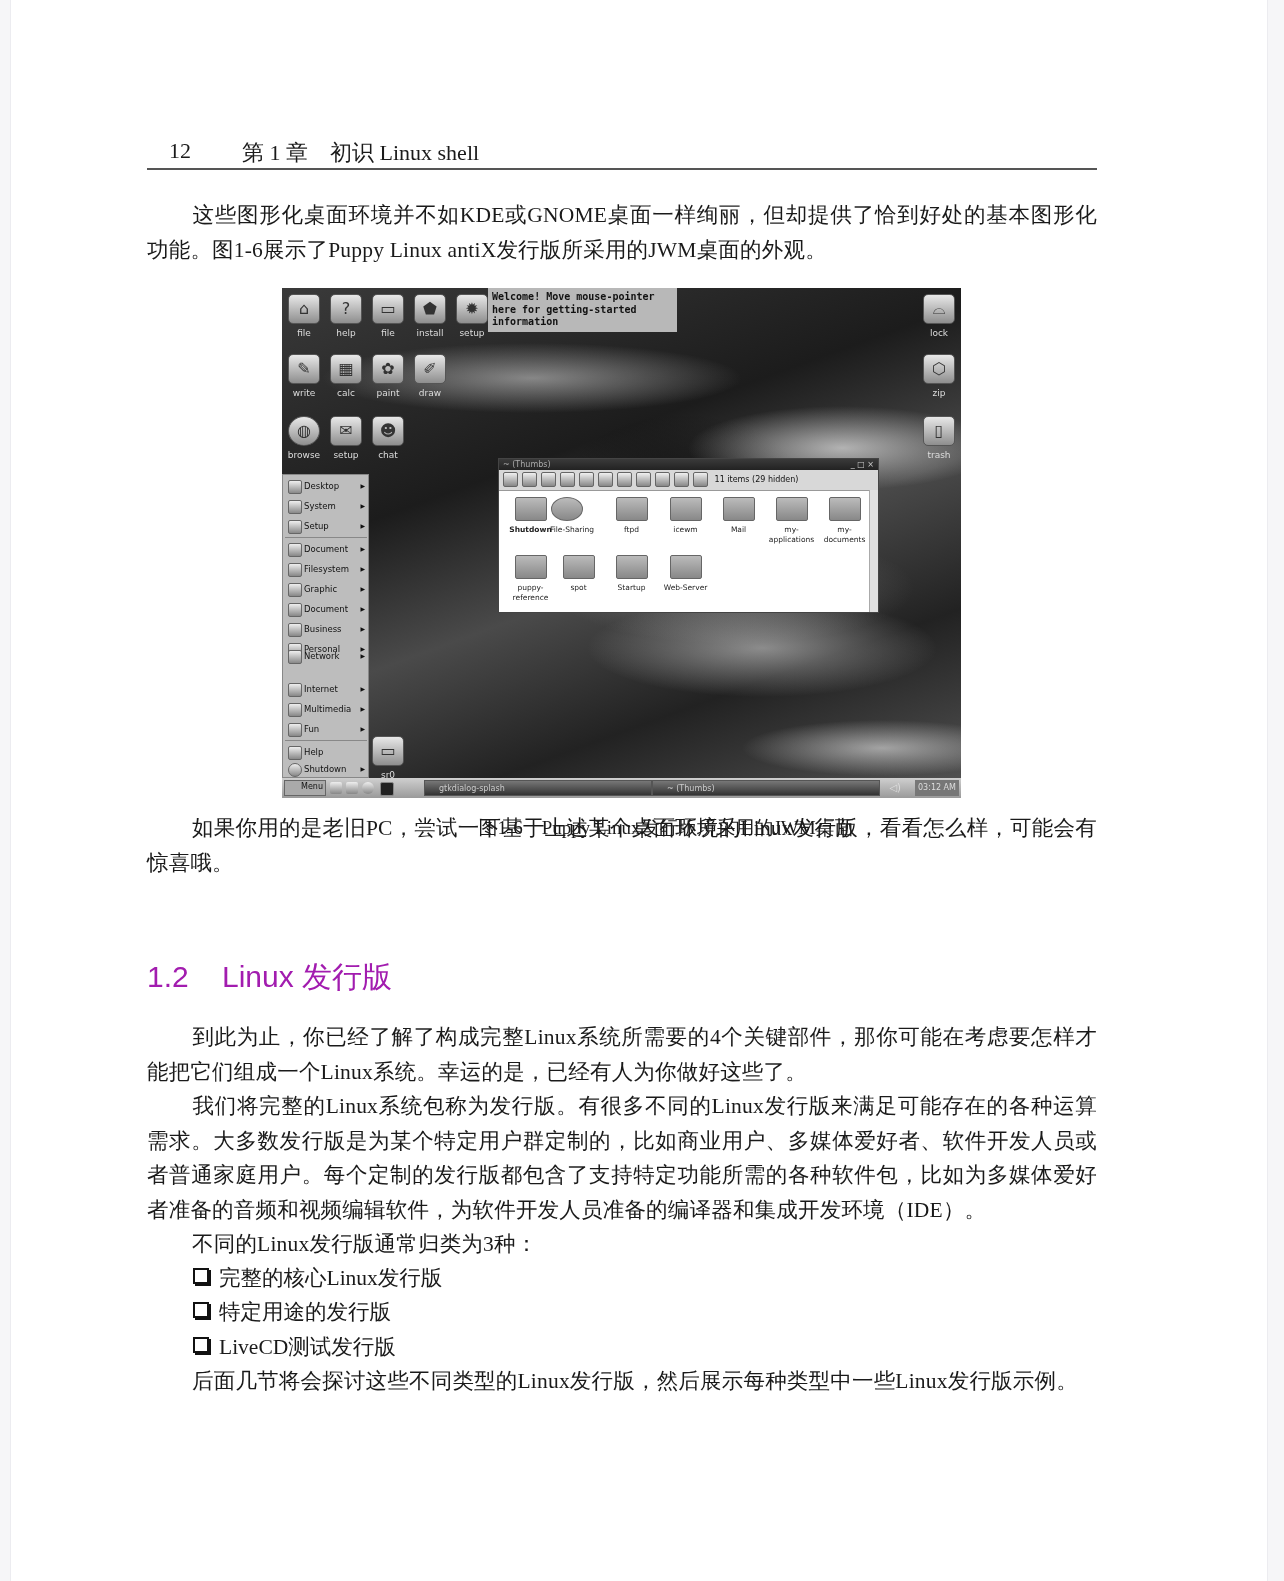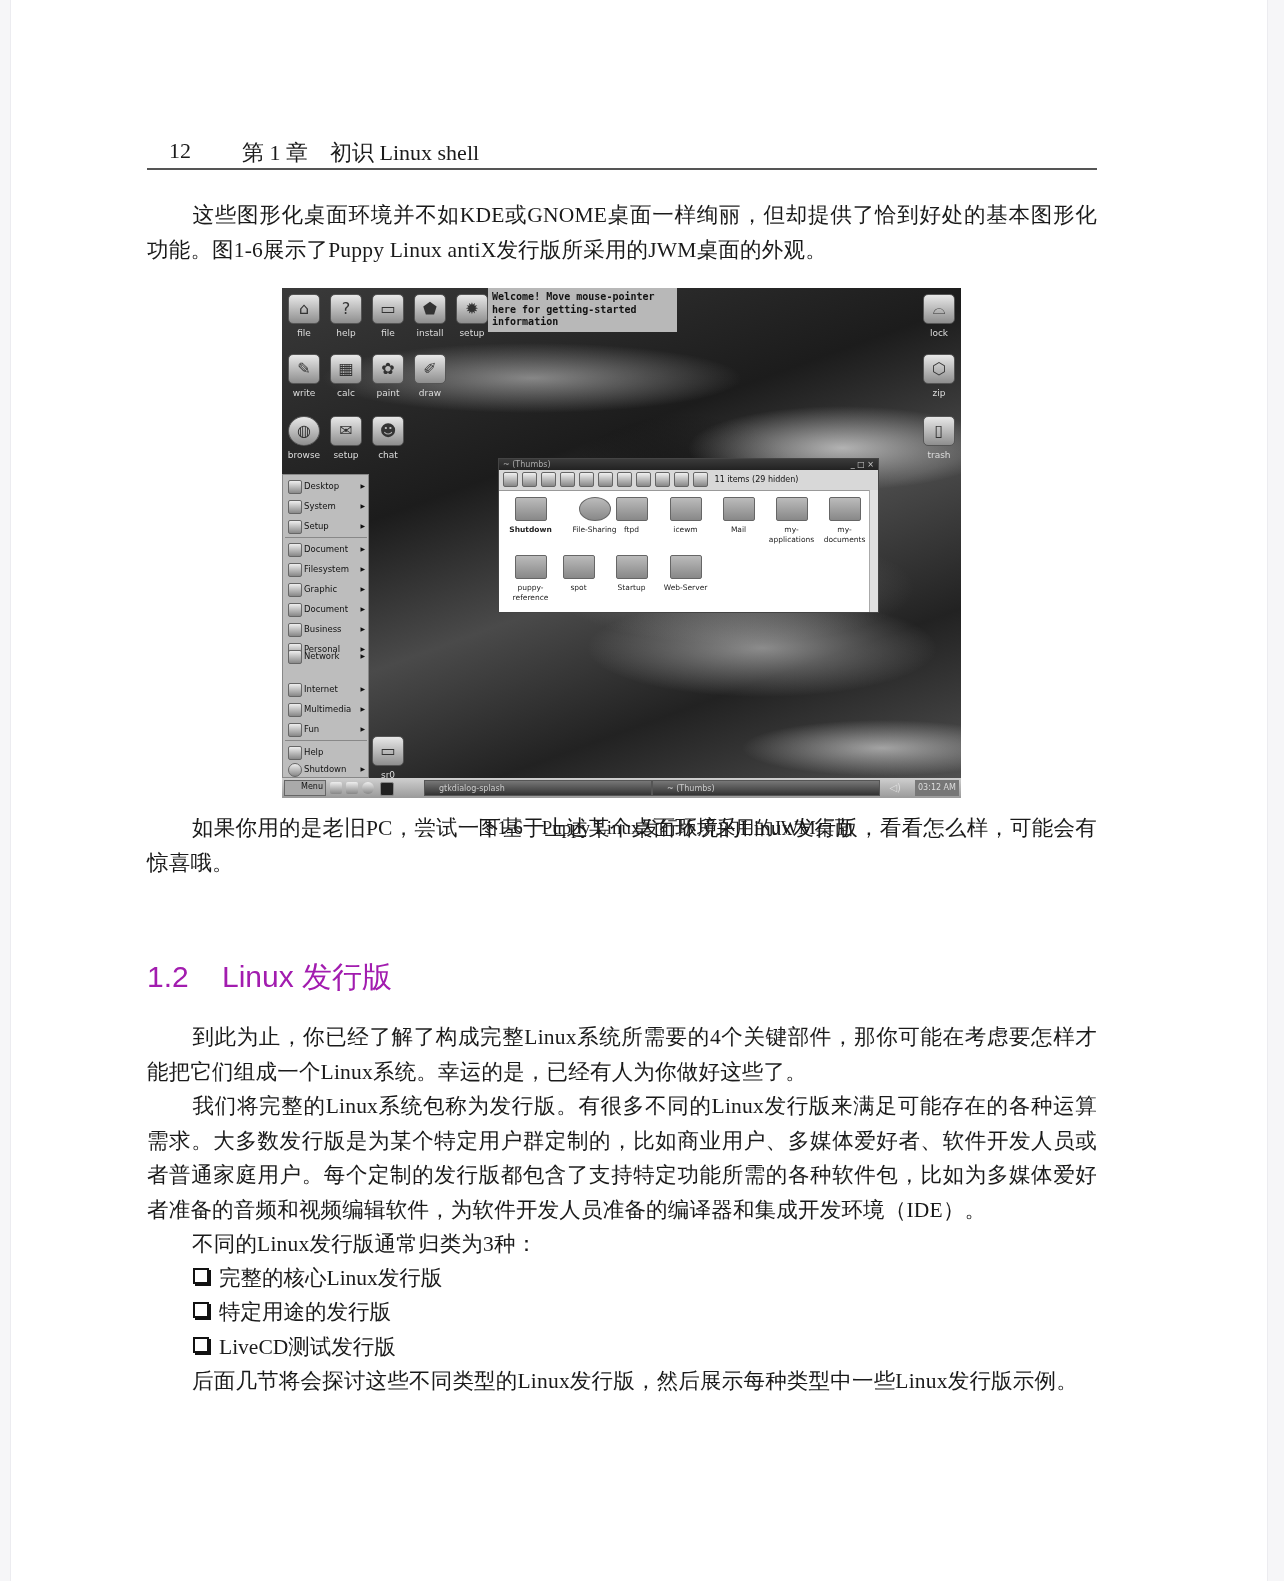--- a/index.html
+++ b/index.html
@@ -126,21 +126,21 @@
     <div class="tb-title">
       <span>~ (Thumbs)</span>
       <span class="ctrls"><span>_</span> <span>□</span> <span>×</span></span>
     </div>
     <div class="toolbar">
       <span class="tbi"></span><span class="tbi"></span><span class="tbi"></span><span class="tbi"></span><span class="tbi"></span><span class="tbi"></span><span class="tbi"></span><span class="tbi"></span><span class="tbi"></span><span class="tbi"></span><span class="tbi"></span>
       <span>11 items (29 hidden)</span>
     </div>
     <div class="grid">
       <div class="item bold" style="left:0;top:4px;"><span class="folder"></span><span>Shutdown</span></div>
-      <div class="item" style="left:64px;top:4px;"><span class="folder" style="border-radius:50%;"></span><span>File-Sharing</span></div>
+      <div class="item" style="left:36px;top:4px;text-align:right;"><span class="folder" style="border-radius:50%;"></span><span>File-Sharing</span></div>
       <div class="item" style="left:101px;top:4px;"><span class="folder"></span><span>ftpd</span></div>
       <div class="item" style="left:155px;top:4px;"><span class="folder"></span><span>icewm</span></div>
       <div class="item" style="left:208px;top:4px;"><span class="folder"></span><span>Mail</span></div>
       <div class="item" style="left:261px;top:4px;"><span class="folder"></span><span>my-applications</span></div>
       <div class="item" style="left:314px;top:4px;"><span class="folder"></span><span>my-documents</span></div>
       <div class="item" style="left:0;top:62px;"><span class="folder"></span><span>puppy-reference</span></div>
       <div class="item" style="left:48px;top:62px;"><span class="folder"></span><span>spot</span></div>
       <div class="item" style="left:101px;top:62px;"><span class="folder"></span><span>Startup</span></div>
       <div class="item" style="left:155px;top:62px;"><span class="folder"></span><span>Web-Server</span></div>
     </div>

